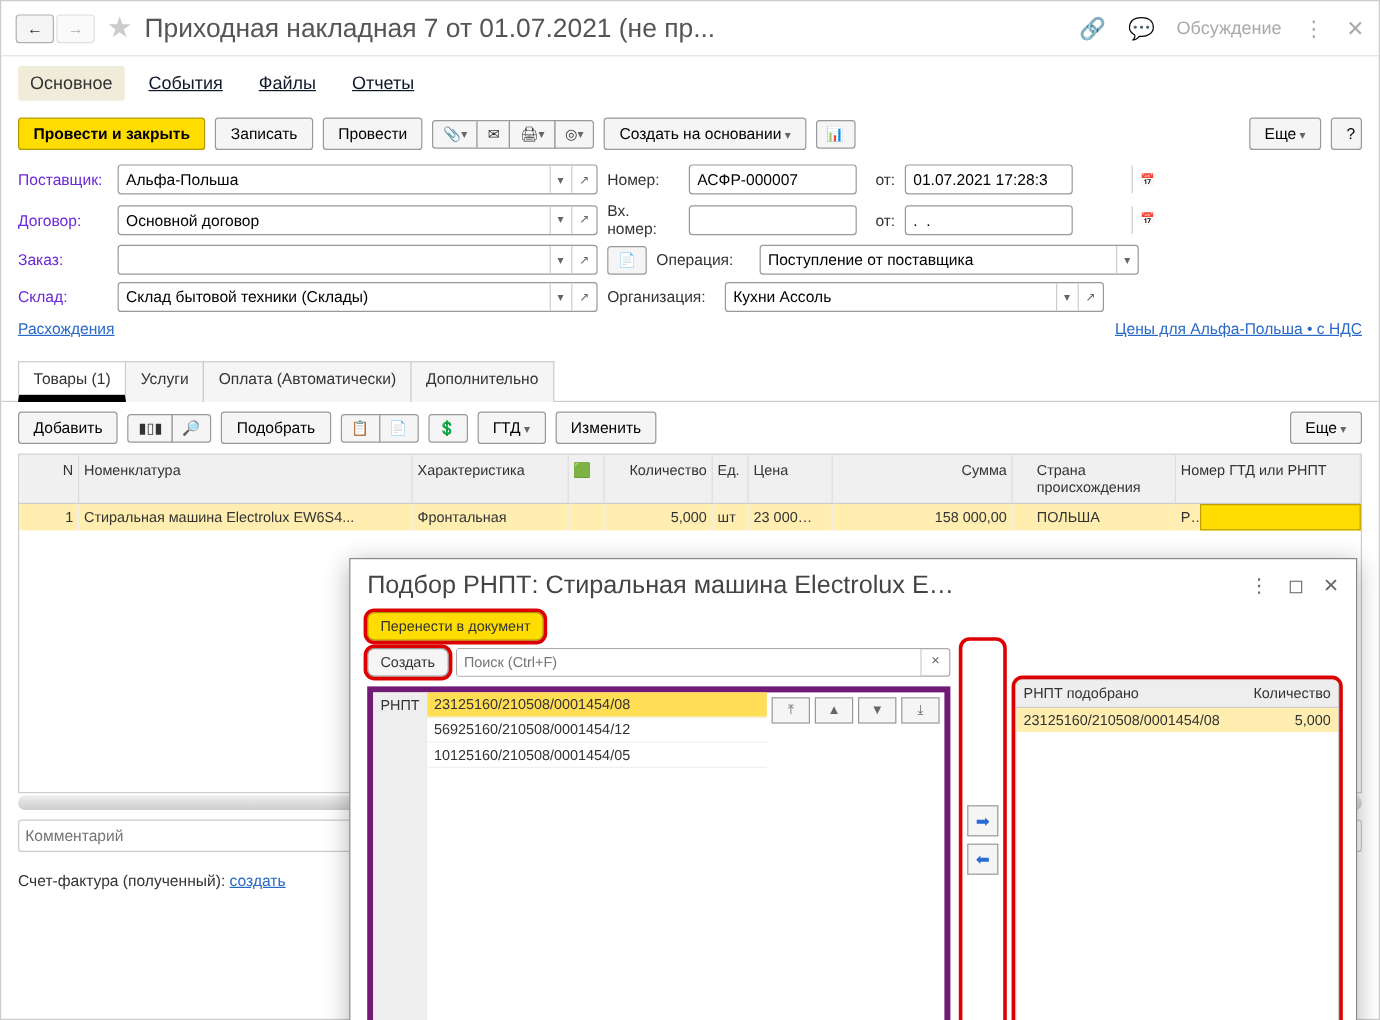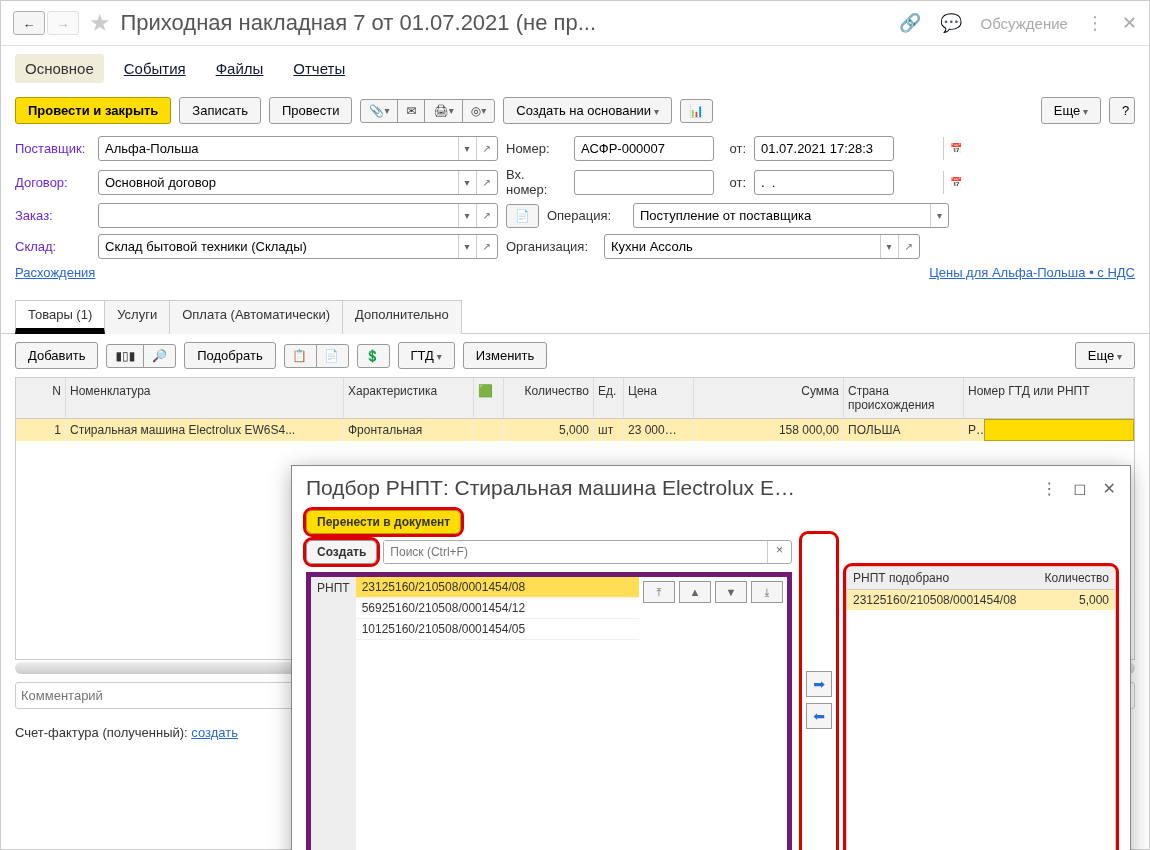--- a/index.html
+++ b/index.html
@@ -45,33 +45,33 @@
 .grid-row > div { padding: 4px; border-right: 1px solid #eee; overflow: hidden; white-space: nowrap; text-overflow: ellipsis; }
 .grid-body { height: 240px; }
 .col-n { width: 50px; text-align: right; }
 .col-nom { width: 278px; }
 .col-char { width: 130px; }
 .col-ic { width: 30px; }
 .col-qty { width: 90px; text-align: right; }
 .col-unit { width: 30px; }
 .col-price { width: 70px; }
 .col-sum { width: 150px; text-align: right; }
-.col-country { width: 120px; }
+.col-country { width: 120px; margin-left: 16px; }
 .col-gtd { width: 160px; }
 .grid-row .col-gtd { background:#ffdd00; border:1px solid #c0a000;}
 .comment { margin: 8px 14px; }
 .comment input { width: 100%; padding: 5px; border: 1px solid #ccc; border-radius: 3px; font-size: 13px; }
 .bottom { padding: 8px 14px; font-size: 13px; }
 
 .dialog { position: absolute; left: 290px; top: 464px; width: 840px; height: 428px; background: #fff; border: 1px solid #888; box-shadow: 0 4px 20px rgba(0,0,0,0.3); display: flex; flex-direction: column; }
 .dialog-title { display: flex; align-items: center; padding: 10px 14px; font-size: 21px; color: #444; }
 .dialog-title .dt { flex: 1; white-space: nowrap; overflow: hidden; text-overflow: ellipsis; }
 .dialog-title .dicon { margin-left: 16px; cursor: pointer; font-size: 16px; color: #666; }
 .dialog-body { flex: 1; padding: 0 14px; display: flex; flex-direction: column; }
-.dbtn { padding: 4px 10px; border: 1px solid #999; background: #f5f5f5; border-radius: 3px; cursor: pointer; font-size: 12px; display: inline-block; font-weight: bold; }
+.dbtn { padding: 4px 10px; border: 1px solid #999; background: #f5f5f5; border-radius: 3px; cursor: pointer; font-size: 12px; display: inline-block; }
 .dbtn-yellow { background: #ffdd00; border-color: #b09800; }
 .hlred { outline: 3px solid #d00; border-radius: 6px; }
 .dsearch-row { display: flex; gap: 6px; margin: 6px 0 8px; align-items: center; }
 .dsearch { flex: 1; display: flex; border: 1px solid #aaa; border-radius: 3px; }
 .dsearch input { flex: 1; border: none; padding: 4px 6px; font-size: 12px; outline: none; }
 .dsearch .xb { padding: 2px 8px; border-left: 1px solid #ccc; cursor: pointer; color: #666; font-size: 12px; }
 .dcols { display: flex; gap: 10px; flex: 1; }
 .dlist { flex: 1; border: 5px solid #701a75; display: flex; flex-direction: row; }
 .dlist-h { background: #eee; padding: 4px 6px; font-size: 12px; border-bottom: 1px solid #ccc; }
 .dlist-body { flex: 1; }

